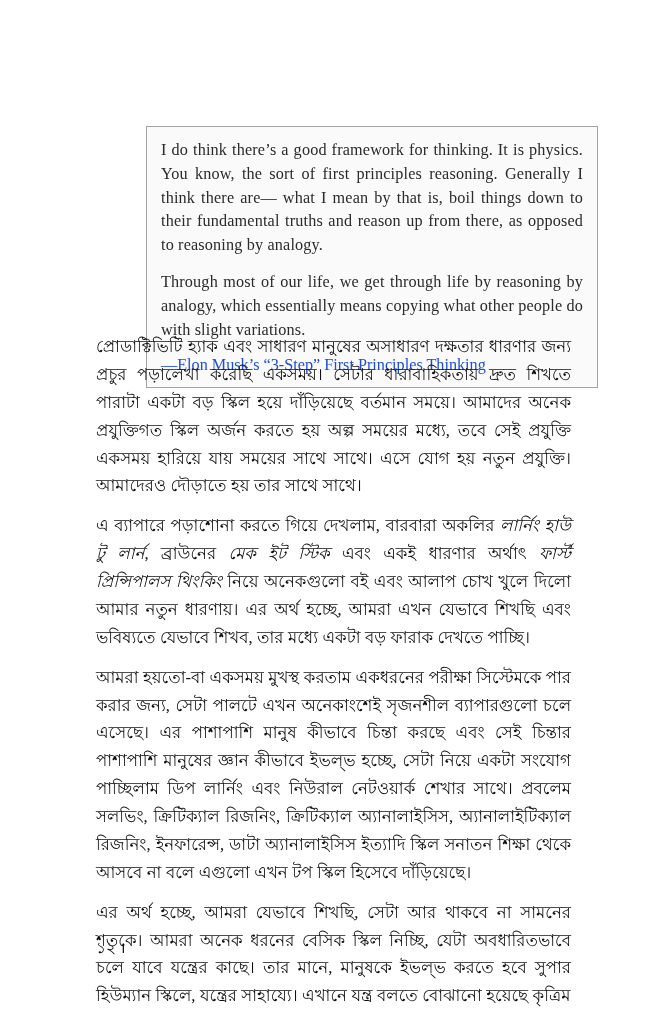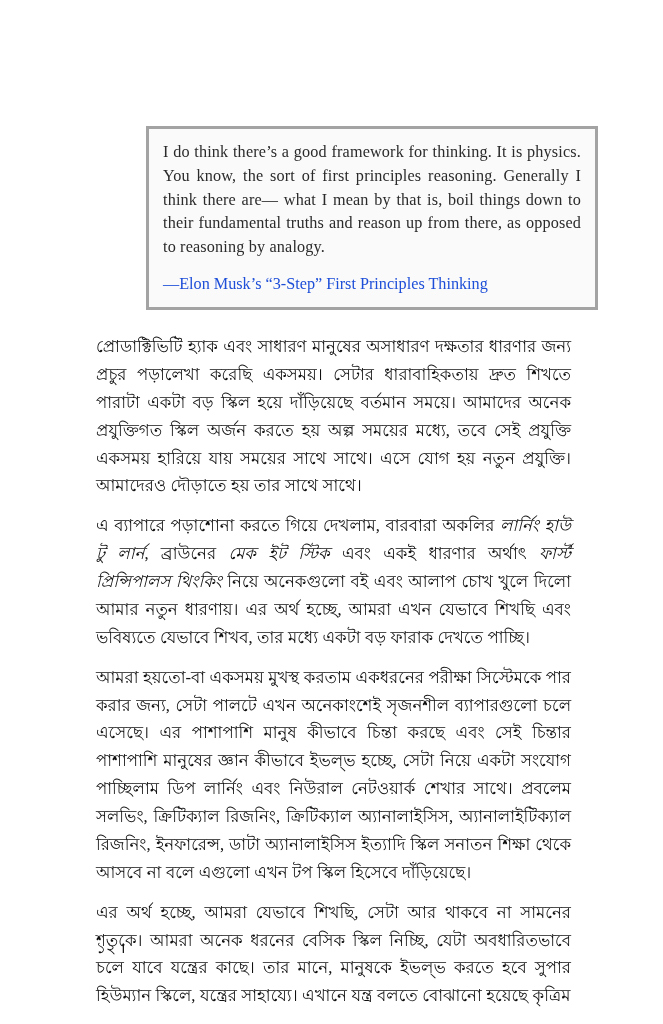--- a/index.html
+++ b/index.html
@@ -25,21 +25,21 @@
   }
 
   
   .quote-box {
     position: absolute;
     left: 106px;
     top: 110px;
     width: 452px;
     box-sizing: border-box;
     background: #fafafa;
-    border: 3px solid #a3a3a3;
+    border: 1px solid #a3a3a3;
     padding: 12px 14px 10px 14px;
   }
   .quote-para {
     margin: 0 0 13px 0;
     font-size: 16.2px;
     line-height: 1.47;
     text-align: justify;
     text-align-last: left;
     color: #2b2b2b;
     letter-spacing: 0.01em;
@@ -96,20 +96,21 @@
   .footer-sep { white-space: pre; }
   .footer-title { white-space: pre; }
 </style>
 </head>
 <body>
 
 <div class="page">
 
   <blockquote class="quote-box">
     <p class="quote-para">I do think there’s a good framework for thinking. It is physics. You know, the sort of first principles reasoning. Generally I think there are— what I mean by that is, boil things down to their fundamental truths and reason up from there, as opposed to reasoning by analogy.</p>
+    <p class="quote-para last-para">Through most of our life, we get through life by reasoning by analogy, which essentially means copying what other people do with slight variations.</p>
     <p class="quote-attrib">—Elon Musk’s “3-Step” First Principles Thinking</p>
   </blockquote>
 
   <div class="body-block">
 
     <p class="bn-para">প্রোডাক্টিভিটি হ্যাক এবং সাধারণ মানুষের অসাধারণ দক্ষতার ধারণার জন্য প্রচুর পড়ালেখা করেছি একসময়। সেটার ধারাবাহিকতায় দ্রুত শিখতে পারাটা একটা বড় স্কিল হয়ে দাঁড়িয়েছে বর্তমান সময়ে। আমাদের অনেক প্রযুক্তিগত স্কিল অর্জন করতে হয় অল্প সময়ের মধ্যে, তবে সেই প্রযুক্তি একসময় হারিয়ে যায় সময়ের সাথে সাথে। এসে যোগ হয় নতুন প্রযুক্তি। আমাদেরও দৌড়াতে হয় তার সাথে সাথে।</p>
 
     <p class="bn-para"><span>এ ব্যাপারে পড়াশোনা করতে গিয়ে দেখলাম, বারবারা অকলির </span><i class="bn-title">লার্নিং হাউ টু লার্ন</i><span>, ব্রাউনের </span><i class="bn-title">মেক ইট স্টিক</i><span> এবং একই ধারণার অর্থাৎ </span><i class="bn-title">ফার্স্ট প্রিন্সিপালস থিংকিং</i><span> নিয়ে অনেকগুলো বই এবং আলাপ চোখ খুলে দিলো আমার নতুন ধারণায়। এর অর্থ হচ্ছে, আমরা এখন যেভাবে শিখছি এবং ভবিষ্যতে যেভাবে শিখব, তার মধ্যে একটা বড় ফারাক দেখতে পাচ্ছি।</span></p>
 
     <p class="bn-para">আমরা হয়তো-বা একসময় মুখস্থ করতাম একধরনের পরীক্ষা সিস্টেমকে পার করার জন্য, সেটা পালটে এখন অনেকাংশেই সৃজনশীল ব্যাপারগুলো চলে এসেছে। এর পাশাপাশি মানুষ কীভাবে চিন্তা করছে এবং সেই চিন্তার পাশাপাশি মানুষের জ্ঞান কীভাবে ইভল্ভ হচ্ছে, সেটা নিয়ে একটা সংযোগ পাচ্ছিলাম ডিপ লার্নিং এবং নিউরাল নেটওয়ার্ক শেখার সাথে। প্রবলেম সলভিং, ক্রিটিক্যাল রিজনিং, ক্রিটিক্যাল অ্যানালাইসিস, অ্যানালাইটিক্যাল রিজনিং, ইনফারেন্স, ডাটা অ্যানালাইসিস ইত্যাদি স্কিল সনাতন শিক্ষা থেকে আসবে না বলে এগুলো এখন টপ স্কিল হিসেবে দাঁড়িয়েছে।</p>

